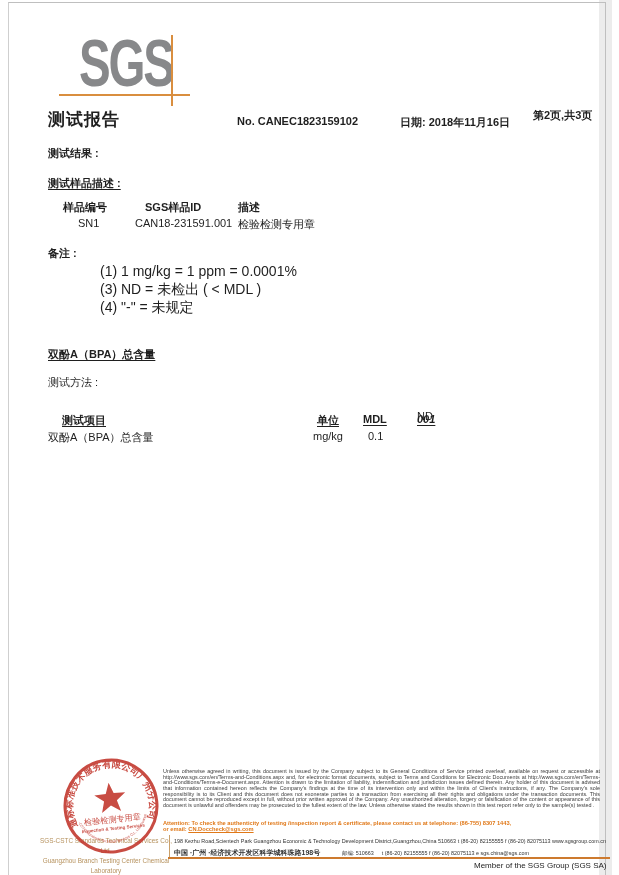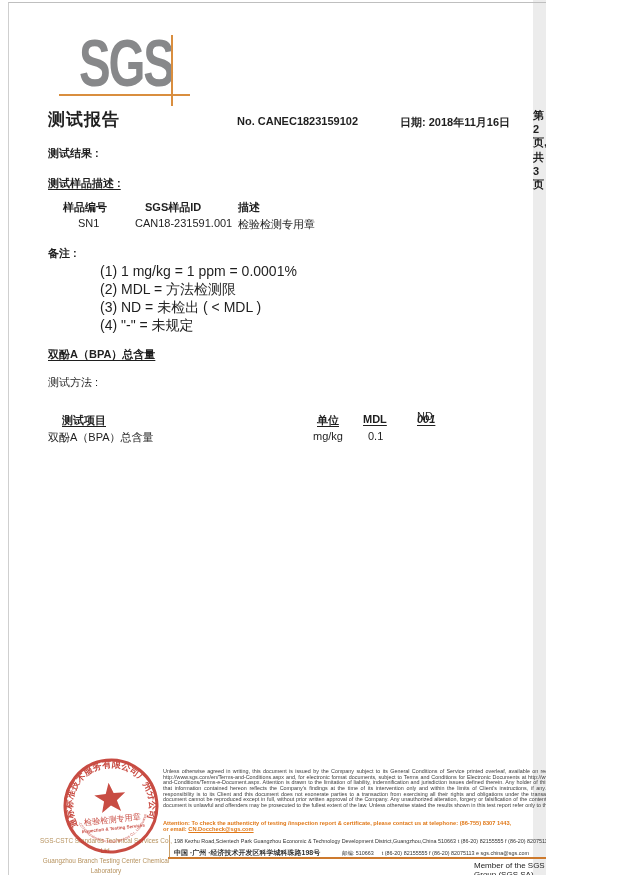--- a/index.html
+++ b/index.html
@@ -1,17 +1,17 @@
 <!DOCTYPE html>
 <html><head>
 <meta charset="utf-8">
 <style>
   html,body { margin:0; padding:0; background:#ffffff; }
   .page {
-    position:relative; width:546px; height:875px; background:#ffffff;
+    position:relative; width:612px; height:875px; background:#ffffff;
     font-family:"Liberation Sans","DejaVu Sans",sans-serif; color:#1f1f1f;
     overflow:hidden;
   }
   .right-strip { position:absolute; top:0; right:0; width:13px; height:875px; background:#ececec; }
   .sheet-border { position:absolute; left:8px; top:2px; width:596px; height:872px;
     border-top:1px solid #bfbfbf; border-left:1px solid #cfcfcf; border-right:1px solid #bfbfbf; }
 
   .abs { position:absolute; }
 
   
@@ -84,21 +84,20 @@
   <div class="abs t11 b" style="left:63px;top:200px">样品编号</div>
   <div class="abs t11 b" style="left:145px;top:200px">SGS样品ID</div>
   <div class="abs t11 b" style="left:238px;top:200px">描述</div>
   <div class="abs t11" style="left:78px;top:217px">SN1</div>
   <div class="abs t11" style="left:135px;top:217px">CAN18-231591.001</div>
   <div class="abs t11" style="left:238px;top:217px">检验检测专用章</div>
 
   <div class="notes-heading abs t11 b">备注 :</div>
   <div class="notes-list abs">
     <div>(1) 1 mg/kg = 1 ppm = 0.0001%</div>
-    <div>(2) MDL = 方法检测限</div>
     <div>(3) ND = 未检出 ( &lt; MDL )</div>
     <div>(4) "-" = 未规定</div>
   </div>
 
   <div class="bpa-heading abs t11 b u">双酚A（BPA）总含量</div>
   <div class="method-label abs t11">测试方法 :</div>
 
   <div class="abs t11 b u" style="left:62px;top:413px">测试项目</div>
   <div class="abs t11 b u" style="left:317px;top:413px">单位</div>
   <div class="abs t11 b u" style="left:363px;top:413px">MDL</div>

